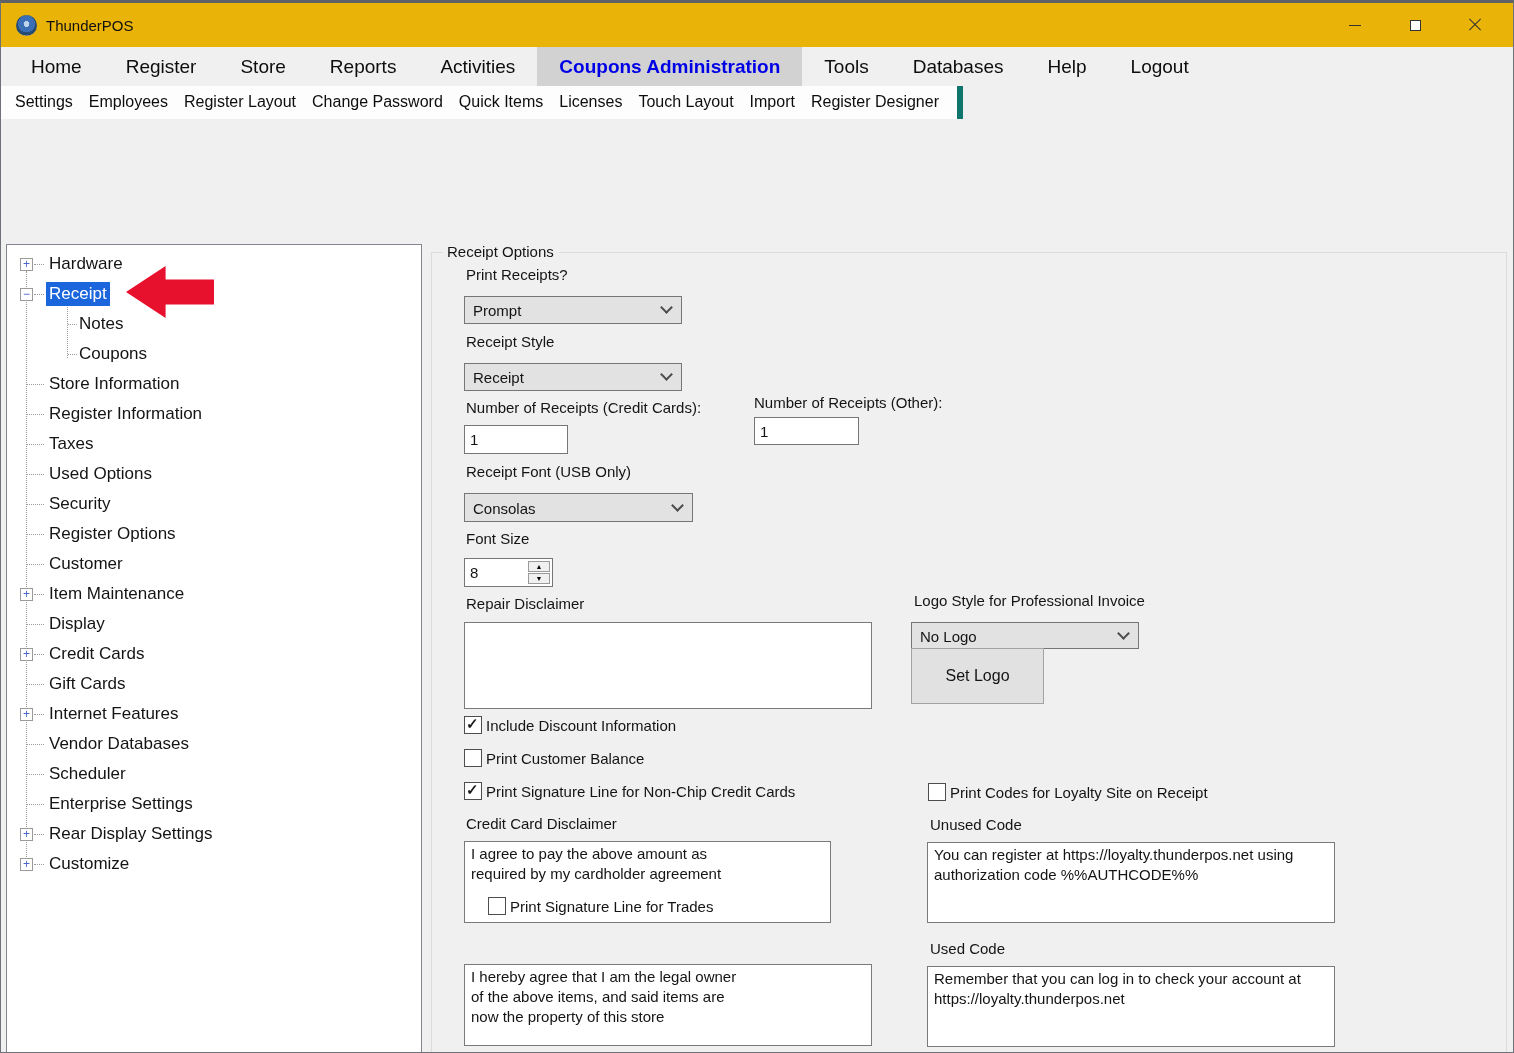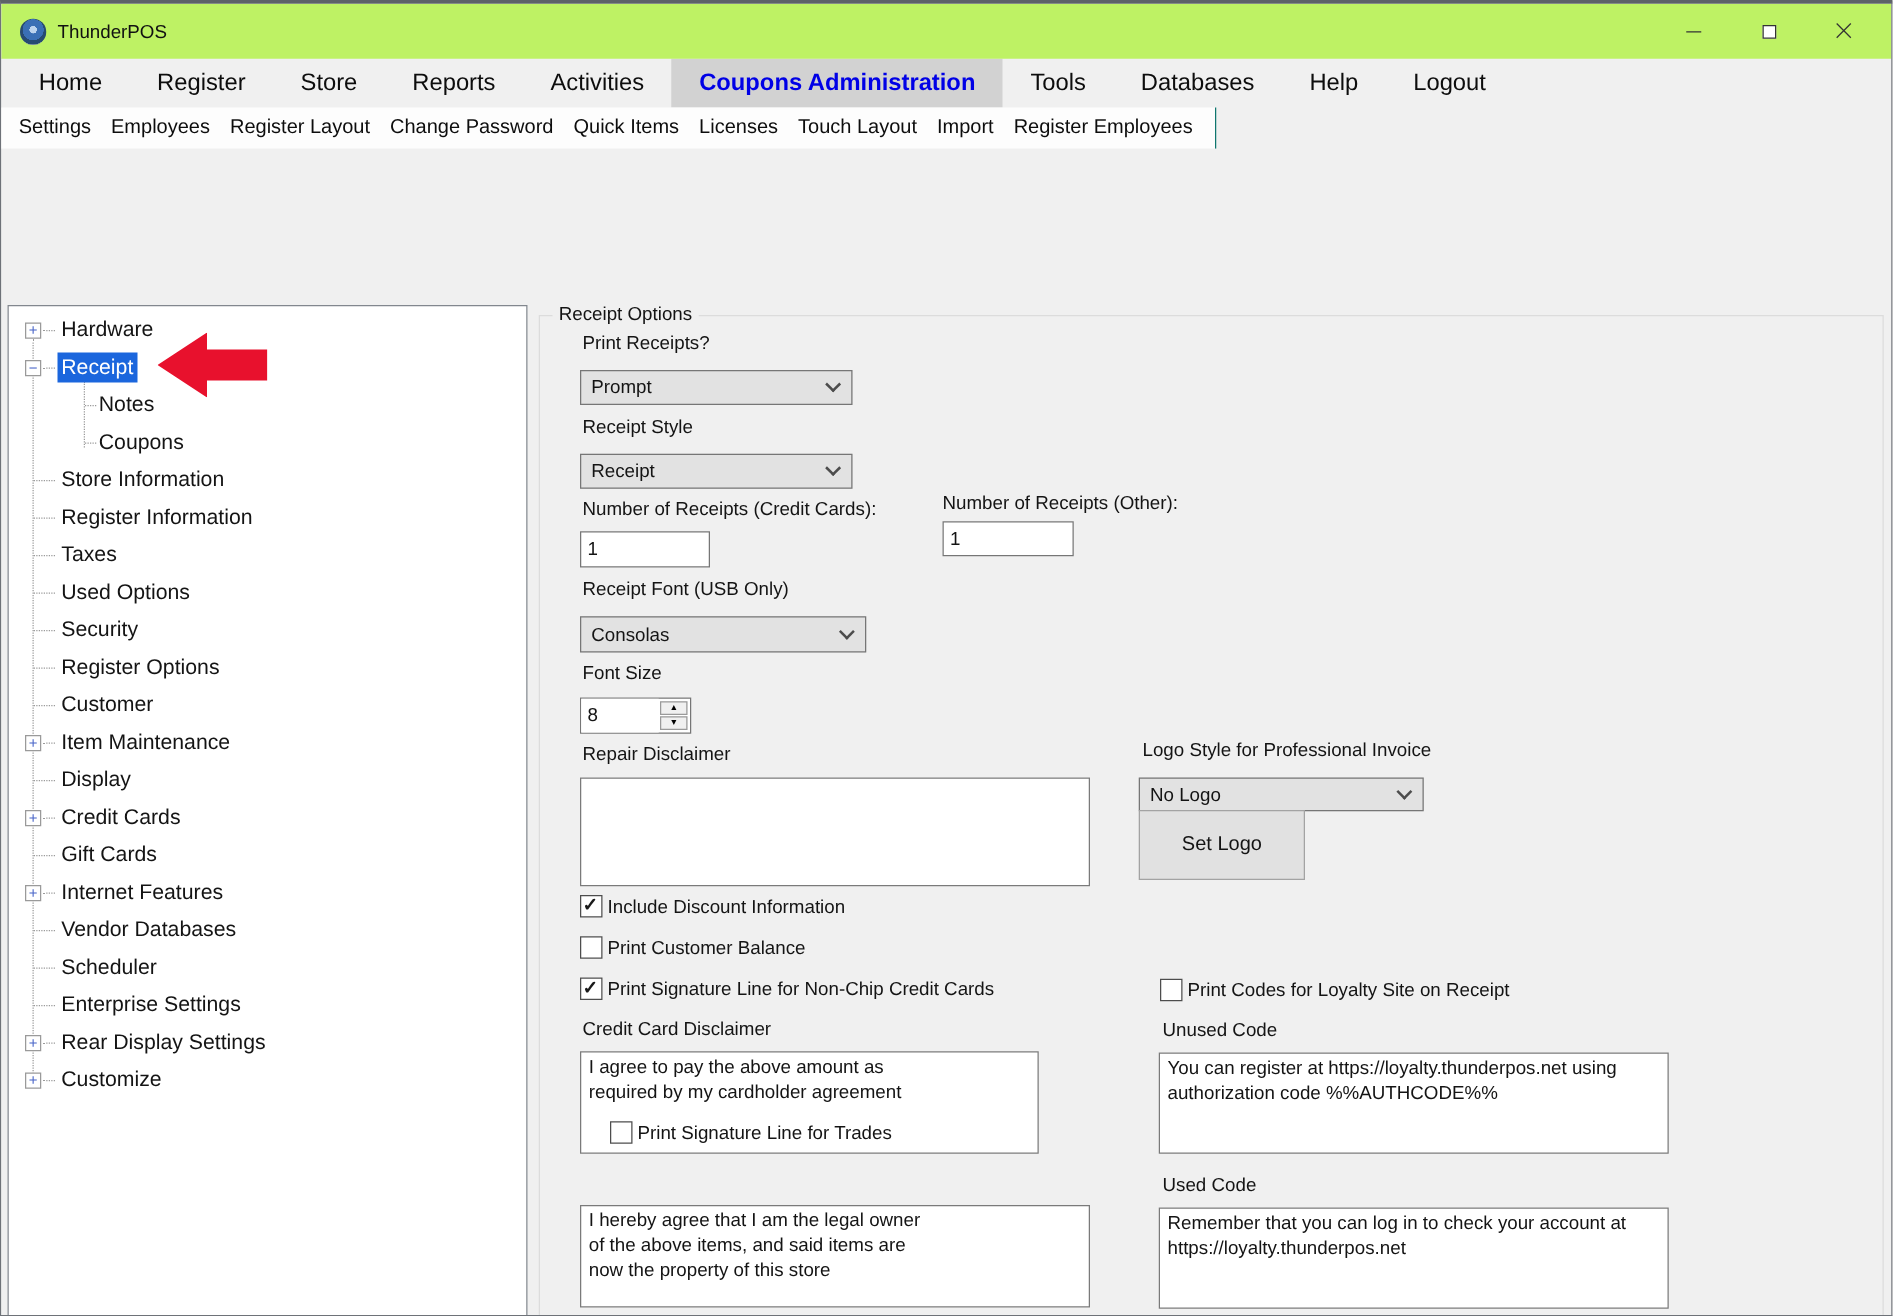--- a/index.html
+++ b/index.html
@@ -2,21 +2,21 @@
 <html style="--sel-blue: #1b66dd; --menu-blue: #0000e6; --arrow-red: #e8112d;"><head>
 <meta charset="utf-8">
 <style>
   * { margin:0; padding:0; box-sizing:border-box; }
   html,body { background:#c8c8c8; font-family:"Liberation Sans", sans-serif; }
   .window {
     position:relative; width:1514px; height:1053px; background:#f0f0f0;
     border:1px solid #6e7278; border-top:3px solid #5d6268; overflow:hidden;
   }
   
-  .titlebar { height:44px; background:#bef264; display:flex; align-items:center; position:relative; }
+  .titlebar { height:44px; background:#eab308; display:flex; align-items:center; position:relative; }
   .app-icon {
     width:21px; height:21px; border-radius:50%; margin-left:15px;
     background:radial-gradient(circle at 50% 42%, #bcd3ee 0 18%, #3a6fb5 19% 52%, #274b72 53% 72%, #6f85a0 73% 100%);
     display:inline-block;
   }
   .app-title { margin-left:9px; font-size:15px; color:#111; }
   .win-controls { position:absolute; right:8px; top:0; height:44px; display:flex; }
   .win-btn { width:60px; height:44px; display:flex; align-items:center; justify-content:center; cursor:default; }
   .ic-min { width:12px; height:0; border-top:1px solid #333; display:block; }
   .ic-max { width:11px; height:11px; border:1px solid #333; display:block; background:#fff; }
@@ -27,21 +27,21 @@
   .ic-close::before { transform:rotate(45deg); }
   .ic-close::after { transform:rotate(-45deg); }
   
   .menubar { height:39px; background:#f0f0f0; display:flex; padding-left:8px; }
   .menu-item {
     font-size:19px; color:#0d0d0d; line-height:39px; padding:0 22px; white-space:nowrap; cursor:default;
   }
   .menu-item.active { background:#d2d2d2; color:var(--menu-blue,#0000e6); font-weight:bold; }
   
   .submenubar { height:33px; background:#f0f0f0; display:flex; }
-  .submenu-strip { background:#fdfdfd; display:inline-flex; padding:0 10px 0 6px; border-right:1px solid #0f766e; }
+  .submenu-strip { background:#fdfdfd; display:inline-flex; padding:0 10px 0 6px; border-right:6px solid #0f766e; }
   .submenu-item { font-size:16px; color:#0d0d0d; line-height:32px; padding:0 8px; white-space:nowrap; cursor:default; }
   
   .content { position:absolute; left:0; top:116px; right:0; bottom:0; background:#f0f0f0; }
   
   .tree-panel {
     position:absolute; left:5px; top:125px; width:416px; height:827px;
     background:#ffffff; border:1px solid #82878e; overflow:hidden;
   }
   .tree { position:relative; padding-top:4px; }
   .guide { position:absolute; border-left:1px dotted #9a9a9a; width:0; }
@@ -167,21 +167,21 @@
   <div class="submenubar">
     <div class="submenu-strip">
         <div class="submenu-item">Settings</div>
         <div class="submenu-item">Employees</div>
         <div class="submenu-item">Register Layout</div>
         <div class="submenu-item">Change Password</div>
         <div class="submenu-item">Quick Items</div>
         <div class="submenu-item">Licenses</div>
         <div class="submenu-item">Touch Layout</div>
         <div class="submenu-item">Import</div>
-        <div class="submenu-item">Register Employees</div>
+        <div class="submenu-item">Register Designer</div>
       </div>
   </div>
 
   <div class="content">
 
     <div class="tree-panel">
       <div class="guide main"></div>
       <div class="guide child"></div>
       <div class="tree">
           <div class="tree-row lvl0 has-exp"><span class="stub"></span><span class="expander">+</span><span class="tree-label">Hardware</span></div>

